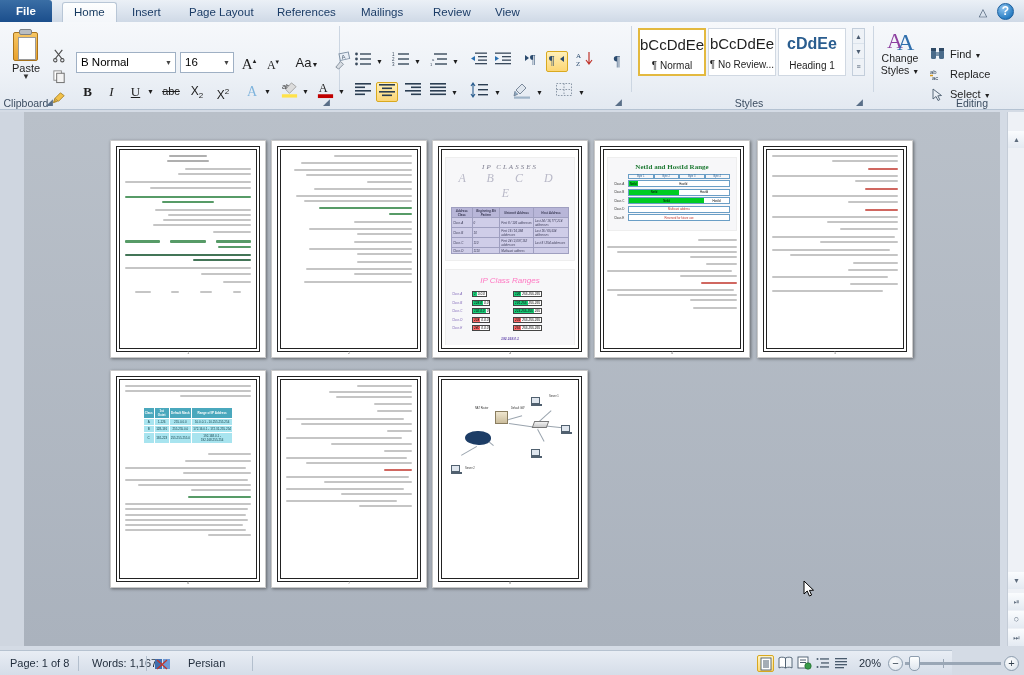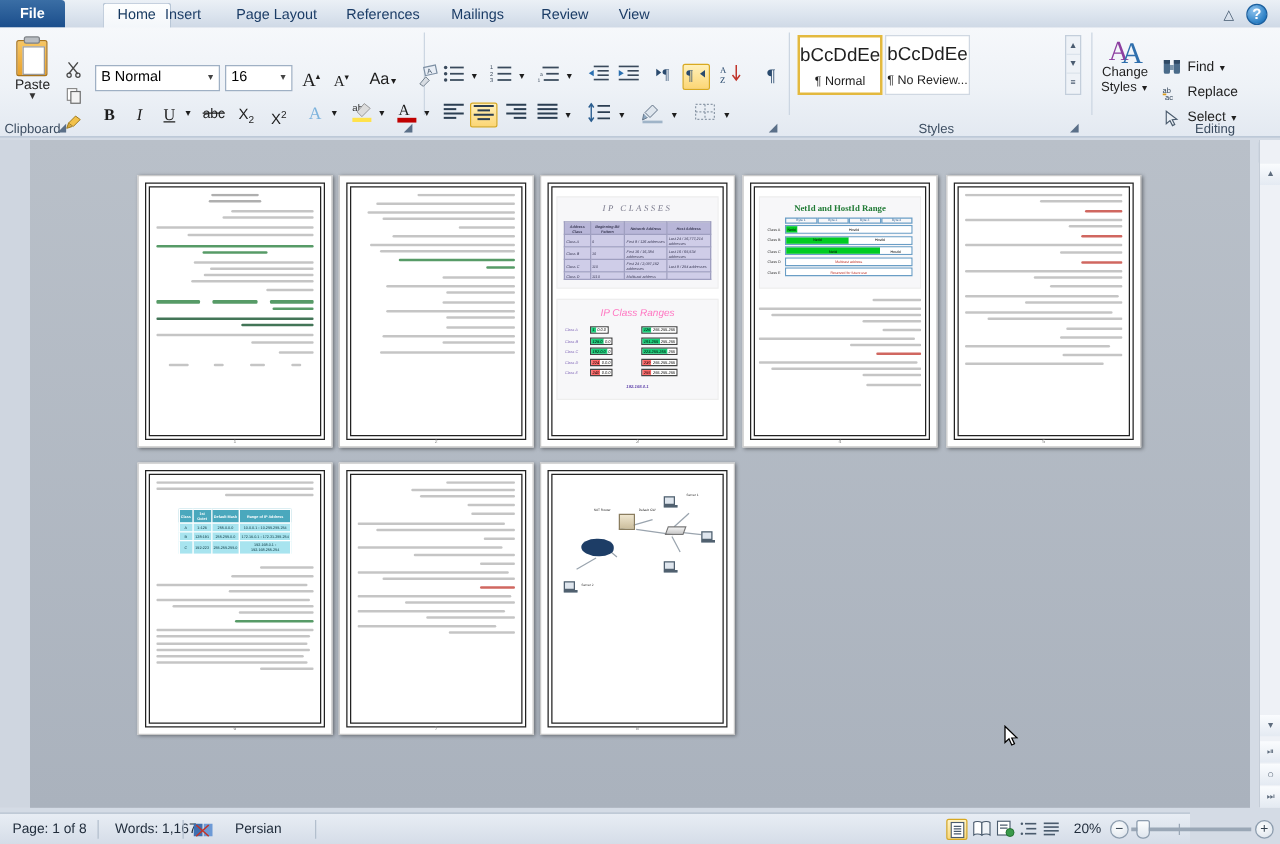--- a/index.html
+++ b/index.html
@@ -24,21 +24,21 @@
   }
   .tab.file{
     top:0; height:22px; line-height:22px;
     background:linear-gradient(to bottom,#3a6ea5,#1b4e8c);
     color:#fff; font-weight:bold; padding:0 16px;
     border-top-left-radius:0; border-top-right-radius:3px;
   }
   .tab.active{
     background:linear-gradient(to bottom,#fdfefe,#f3f6fa);
     border:1px solid #b8c6d6; border-bottom:none; color:#15385f;
-    height:21px; line-height:19px; top:2px;margin-left:20px;
+    height:21px; line-height:19px; top:2px;
   }
   #helpbar{ position:absolute; right:4px; top:1px; height:20px; width:56px; }
   .ribbon-collapse{
     position:absolute; right:30px; top:4px; width:14px; height:14px;
     color:#44586f; font-size:11px; text-align:center; line-height:14px;
   }
   .help-btn{
     position:absolute; right:6px; top:2px; width:17px; height:17px;
     border-radius:50%;
     background:radial-gradient(circle at 35% 30%,#8fc4ef,#2b7fc4 70%,#1d6bb0);
@@ -517,20 +517,24 @@
 
   <div class="grp" id="g-styles">
     <div class="gsep"></div>
     <div class="stylebox active" style="left:4px">
       <div class="sp">bCcDdEe</div>
       <div class="sn">¶ Normal</div>
     </div>
     <div class="stylebox" style="left:74px">
       <div class="sp">bCcDdEe</div>
       <div class="sn">¶ No Review...</div>
+    </div>
+    <div class="stylebox" style="left:144px">
+      <div class="sp" style="font-weight:bold;color:#2a5d8f;font-size:16px;">cDdEe</div>
+      <div class="sn">Heading 1</div>
     </div>
     <div class="stylescroll">
       <div class="ss-b">▲</div>
       <div class="ss-b">▼</div>
       <div class="ss-b" style="border-bottom:none">≡</div>
     </div>
     <div id="change-styles">
       <svg width="30" height="26" viewBox="0 0 30 26" style="display:block;margin:0 auto">
         <text x="2" y="22" font-size="22" font-family="serif" fill="#8d3fa0">A</text>
         <text x="12" y="24" font-size="24" font-family="serif" fill="#2f6fad">A</text>
@@ -658,20 +662,21 @@
         <div class="tline s" style="width:86%;margin-left:14%;margin-top:6px"></div>
       </div>
       <div class="pfoot">2</div>
     </div>
 
     <div class="pagethumb" style="left:408px;top:28px;width:156px;height:218px;font-style:italic;">
       <div class="pageborder"></div>
       <div class="pinner" style="left:12px;right:12px;top:12px;">
         <div class="figbox" style="padding:5px 5px 6px;margin-top:4px;">
           <div class="ipclass-title">IP CLASSES</div>
+          <div class="abcde">A B C D E</div>
           <div style="height:6px"></div>
           <table class="ipctable">
             <thead>
                 <tr>
               <th>Address Class</th>
               <th>Beginning Bit Pattern</th>
               <th>Network Address</th>
               <th>Host Address</th>
             </tr>
               </thead>

